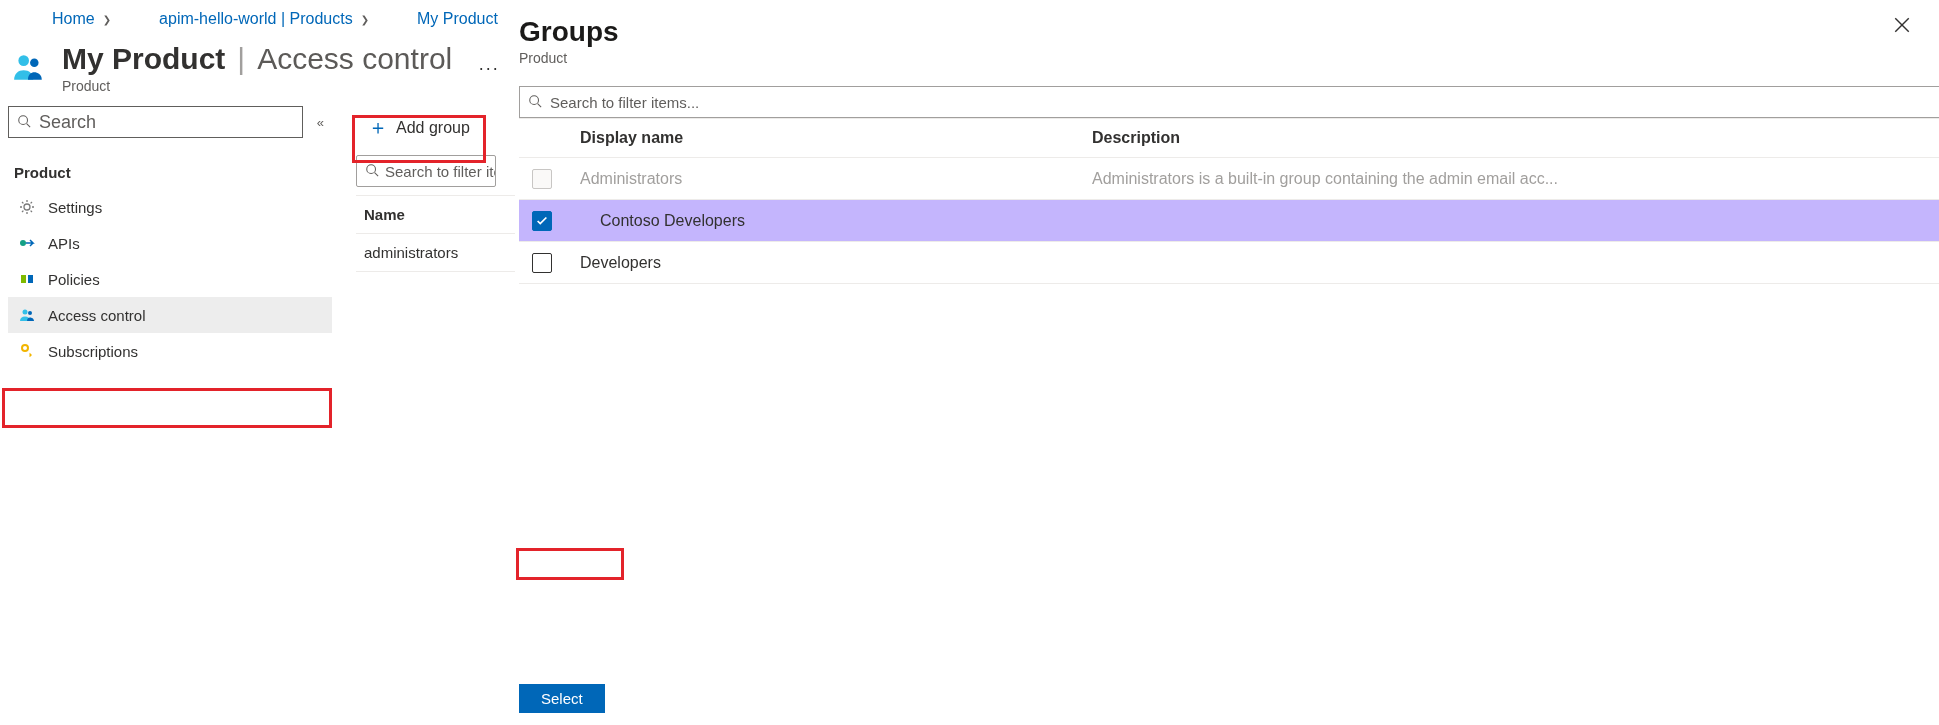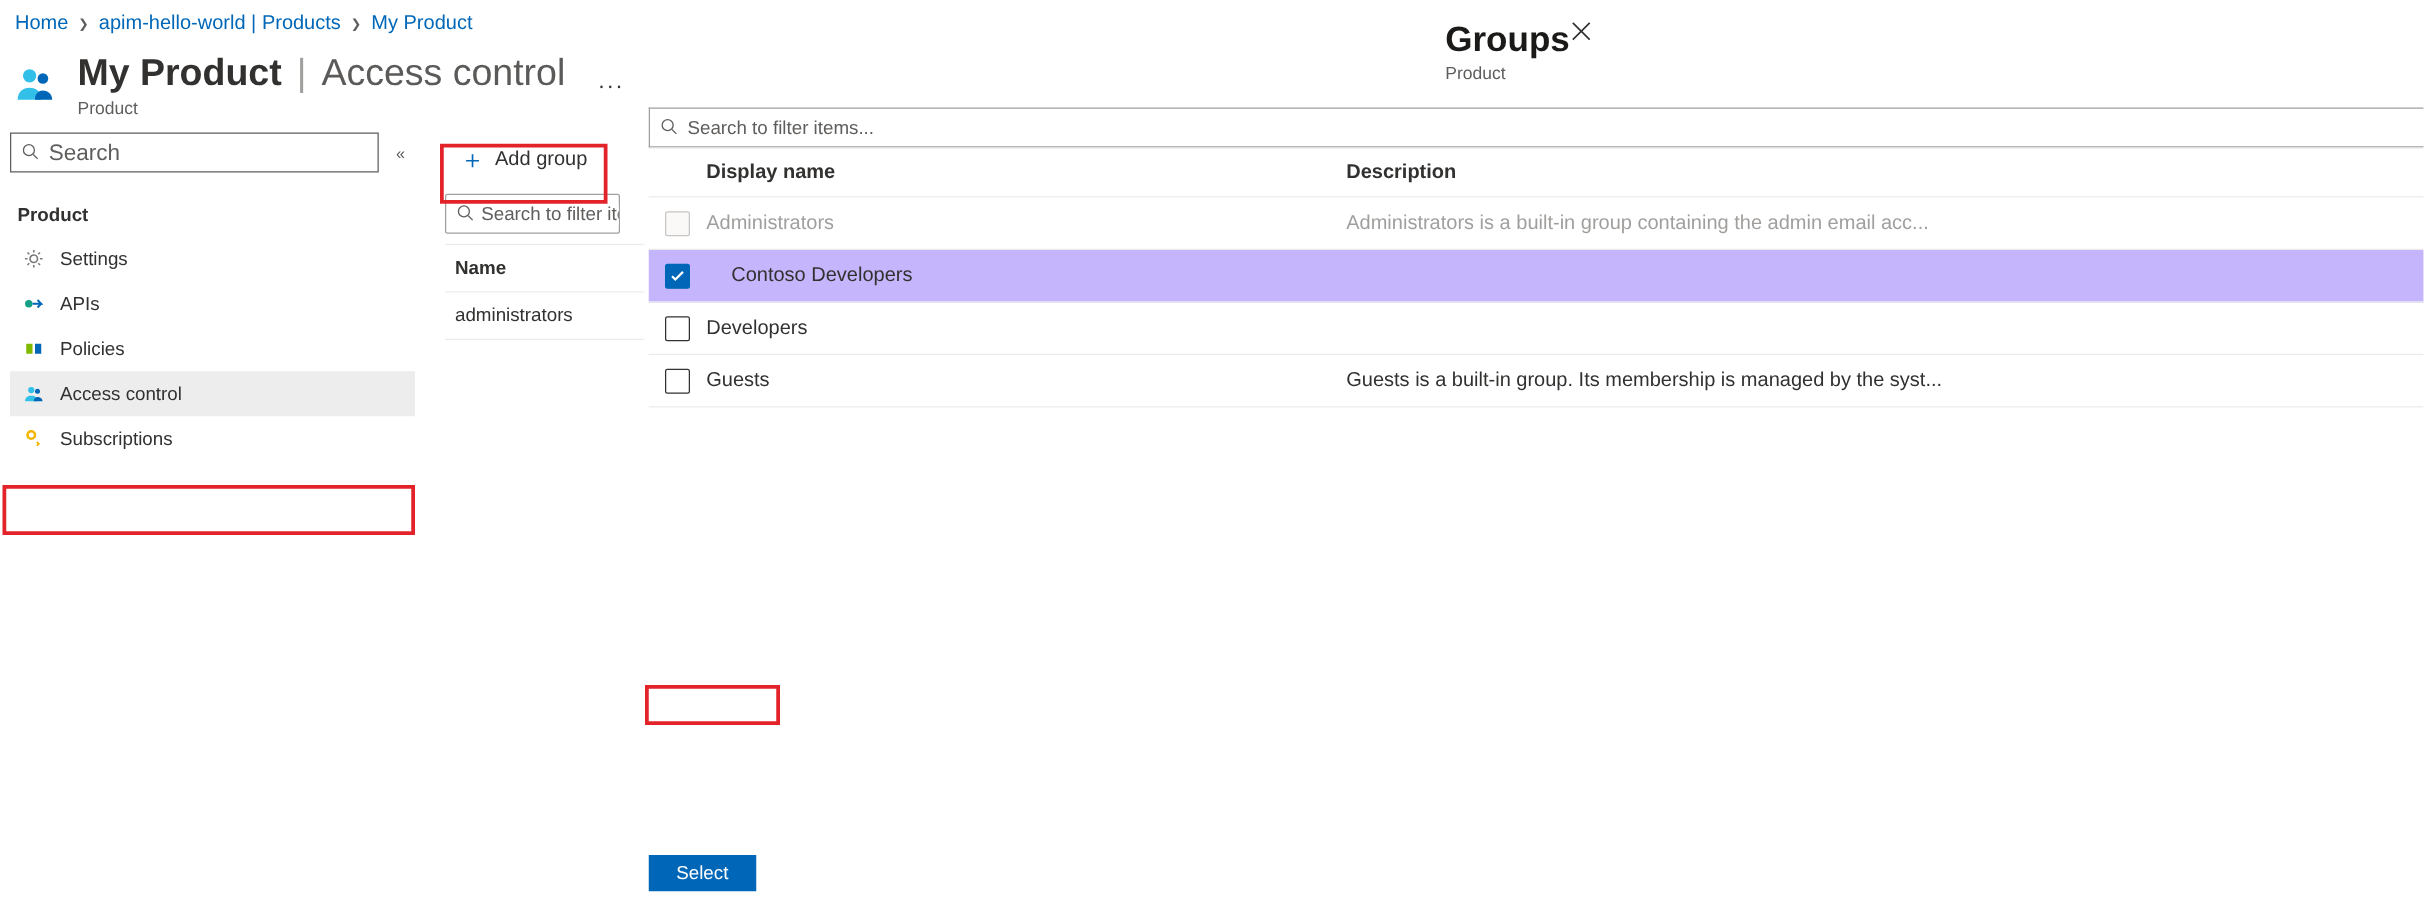--- a/index.html
+++ b/index.html
@@ -22,20 +22,21 @@
       display: flex;
       align-items: center;
       padding: 10px 12px 6px;
       font-size: 16px;
       gap: 8px;
     }
     .breadcrumb a {
       color: #0067b8;
       text-decoration: none;
       cursor: pointer;
+      margin-left: 40px;
     }
     .breadcrumb .sep {
       color: #605e5c;
       font-size: 10px;
     }
     
     .page-header {
       display: flex;
       align-items: center;
       padding: 8px 12px 0;
@@ -210,21 +211,21 @@
       right: 0;
       width: 1424px;
       height: 100%;
       background: #ffffff;
       z-index: 30;
       display: flex;
       flex-direction: column;
     }
     .panel-header {
       display: flex;
-      justify-content: center;
+      justify-content: space-between;
       align-items: flex-start;
       padding: 16px 26px 4px 4px;
     }
     .panel-title {
       font-size: 28px;
       font-weight: 600;
       color: #1b1a19;
     }
     .panel-subtitle {
       font-size: 14px;
@@ -285,20 +286,21 @@
     }
     .col-check {
       width: 46px;
       display: flex;
       justify-content: center;
       padding: 10px 0;
     }
     .col-name {
       width: 512px;
       padding: 10px 0;
+      margin-left: 15px;
     }
     .col-desc {
       flex: 1;
       padding: 10px 0;
       white-space: nowrap;
       overflow: hidden;
       text-overflow: ellipsis;
     }
     .checkbox {
       width: 20px;
@@ -500,27 +502,20 @@
           </div>
         <div class="col-name">Contoso Developers</div>
         <div class="col-desc"></div>
       </div>
       <div class="g-row">
         <div class="col-check">
             <div class="checkbox"></div>
           </div>
         <div class="col-name">Developers</div>
       </div>
-      <div class="g-row">
-        <div class="col-check">
-            <div class="checkbox"></div>
-          </div>
-        <div class="col-name">Guests</div>
-        <div class="col-desc">Guests is a built-in group. Its membership is managed by the syst...</div>
-      </div>
     </div>
   </div>
   <div class="panel-footer">
     <button class="select-btn">Select</button>
   </div>
 </div>
 
 <div class="highlight-box" style="left:352px; top:115px; width:134px; height:48px;"></div>
 <div class="highlight-box" style="left:2px; top:388px; width:330px; height:40px;"></div>
 <div class="highlight-box" style="left:516px; top:548px; width:108px; height:32px;"></div>

